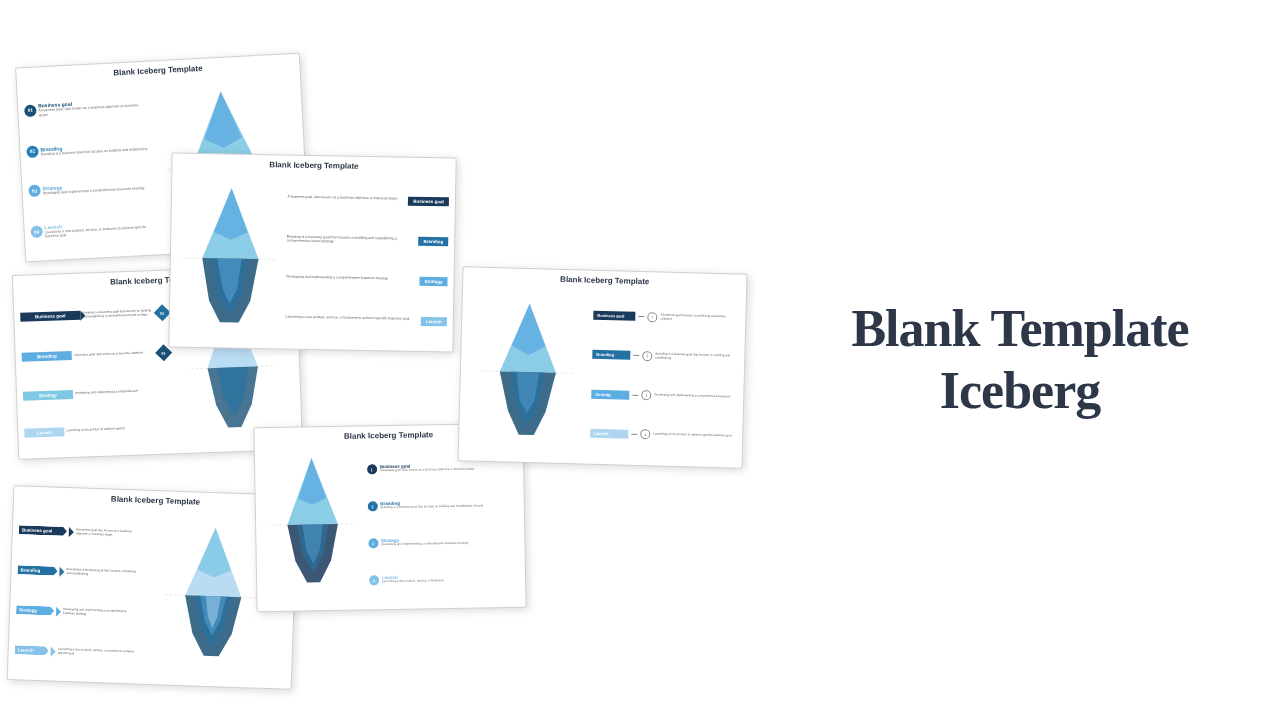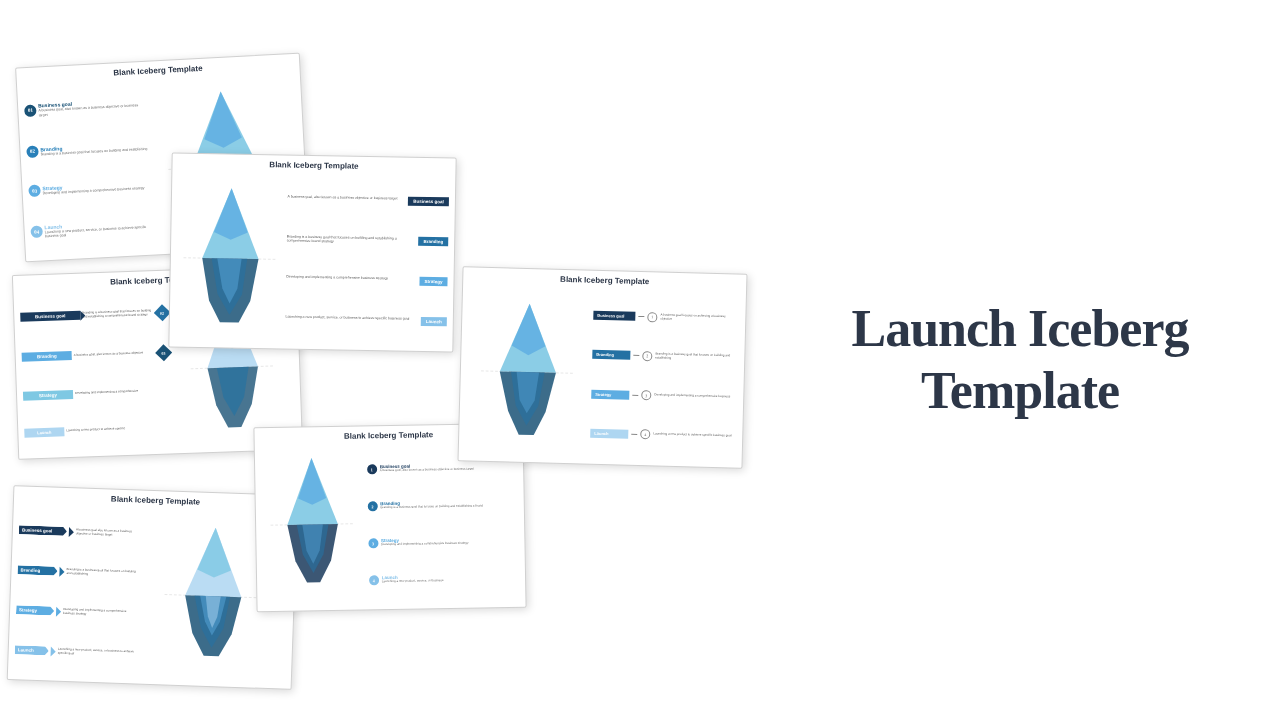--- a/index.html
+++ b/index.html
@@ -461,16 +461,16 @@
           </svg>
         </div>
       </div>
     </div>
   </div>
 
 </div>
 
 <div class="right-section">
   <div class="title-text">
-    <span>Launch Iceberg</span><br>
-    <span>Template</span>
+    <span>Blank Template</span><br>
+    <span>Iceberg</span>
   </div>
 </div>
 
 </body></html>

